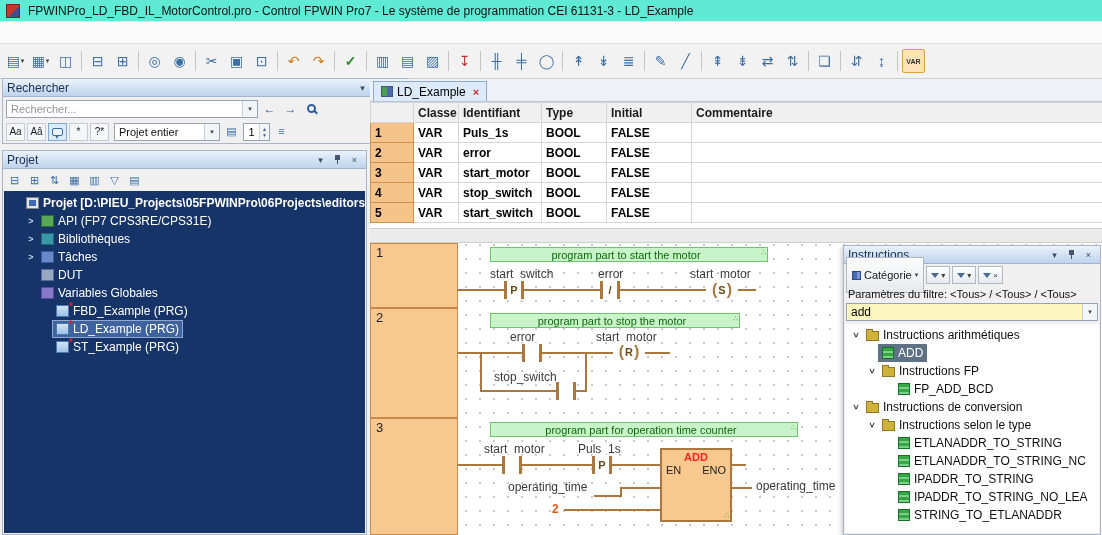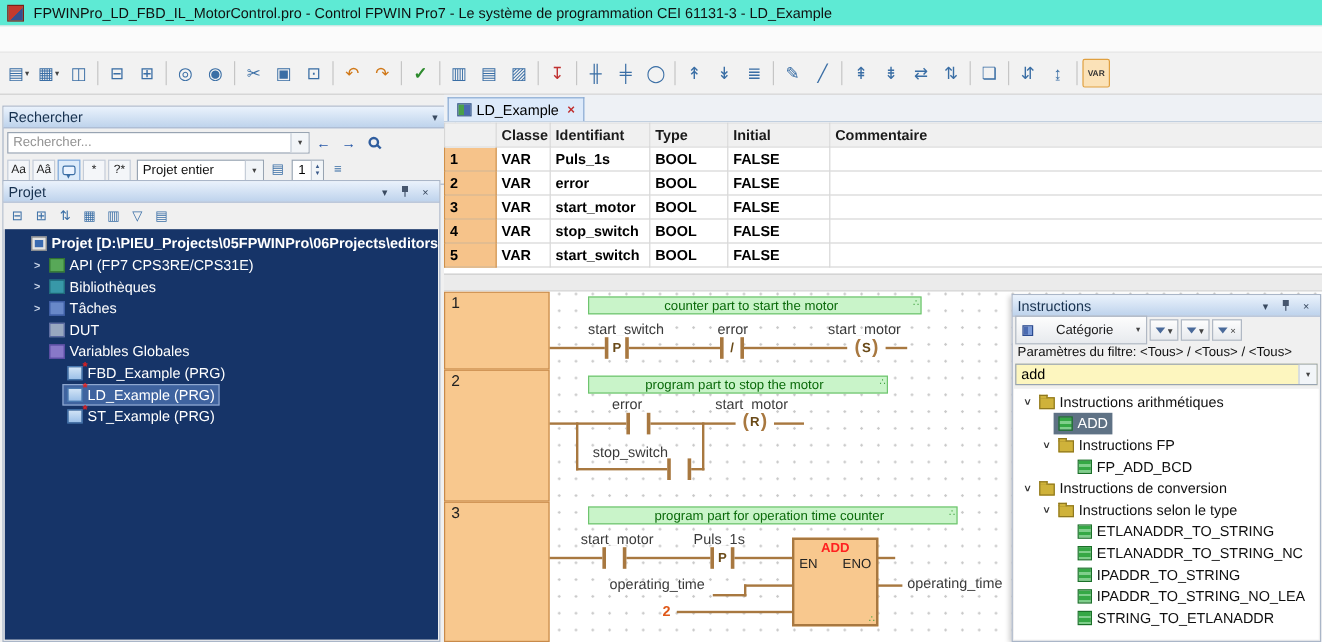--- a/index.html
+++ b/index.html
@@ -30,21 +30,21 @@
 
   
   .dockpanel{position:absolute;border:1px solid #aab6c8;background:#f0f0f0}
   .dockhead{height:18px;background:linear-gradient(#eaf2fc,#bed3ec);border-bottom:1px solid #a2b4cf;display:flex;align-items:center;padding:0 4px;font-size:12px;color:#17314f}
   .dockhead .sp{flex:1}
   .dh-btn{width:15px;height:14px;display:flex;align-items:center;justify-content:center;font-size:9px;color:#3a4a60;margin-left:2px}
   .pin-icon{position:relative;width:9px;height:11px;display:inline-block}
   .pin-icon::before{content:"";position:absolute;left:2px;top:1px;width:5px;height:5px;background:#46566e}
   .pin-icon::after{content:"";position:absolute;left:4px;top:6px;width:1px;height:4px;background:#46566e}
 
-  .search-panel{left:2px;top:88px;width:407px;height:66px}
+  .search-panel{left:2px;top:78px;width:407px;height:66px}
   .srow{display:flex;align-items:center;padding:2px 3px;gap:2px;height:23px}
   .combo{display:flex;align-items:center;background:#fff;border:1px solid #98a4b2;height:18px}
   .combo .cval{flex:1;padding:0 4px;font-size:11px;color:#111;white-space:nowrap}
   .combo .cdd,.ip-search .cdd{width:15px;height:100%;border-left:1px solid #c6ced8;display:flex;align-items:center;justify-content:center;font-size:7px;color:#444;background:#f2f5f8;flex:none}
   .sinput{flex:1;border:none;outline:none;font-family:inherit;font-size:11px;padding:0 4px;min-width:0;background:transparent}
   .sinput::placeholder{color:#939393}
   .sbtn{width:19px;height:18px;display:inline-flex;align-items:center;justify-content:center;font-size:12px;color:#2858a8;border:1px solid transparent;flex:none}
   .sbtn.tg{font-size:10px;color:#222;border:1px solid #c4ccd8;background:#f4f6f9}
   .sbtn.tg.pressed{background:#dcebfa;border-color:#7da7d9}
   .mag-icon{width:9px;height:9px;border:2px solid #2f5d9e;border-radius:50%;position:relative;display:inline-block}
@@ -110,21 +110,21 @@
   .lconst{position:absolute;font-size:12px;color:#e05818;font-weight:bold}
   .fblock{position:absolute;background:#f8c88e;border:2px solid #a87840}
   .fb-title{position:absolute;top:1px;left:0;right:0;text-align:center;color:#ff2020;font-size:11px;font-weight:bold}
   .fb-en{position:absolute;left:4px;top:14px;font-size:11px;color:#222}
   .fb-eno{position:absolute;right:4px;top:14px;font-size:11px;color:#222}
   .fb-handle{position:absolute;right:1px;bottom:0;font-size:8px;color:#3aa03a}
 
   
   .instr-panel{left:843px;top:245px;width:258px;height:290px;z-index:5;box-shadow:-2px 2px 4px rgba(0,0,0,.18)}
   .ip-toolbar{display:flex;align-items:center;height:22px;padding:1px 2px;gap:2px;background:#f0f0f0}
-  .cat-btn{display:flex;align-items:center;gap:19px;border:1px solid #b0b8c4;background:linear-gradient(#fdfdfd,#e7eaee);height:24px;padding:0 5px;font-size:11px;color:#1a1a1a}
+  .cat-btn{display:flex;align-items:center;gap:3px;border:1px solid #b0b8c4;background:linear-gradient(#fdfdfd,#e7eaee);height:36px;padding:0 5px;font-size:11px;color:#1a1a1a}
   .cat-icon{width:9px;height:9px;background:linear-gradient(90deg,#4a6ab0 50%,#7a9ad8 50%);border:1px solid #2a4a90;flex:none}
   .ddm{font-size:7px;color:#444}
   .fbtn{display:flex;align-items:center;border:1px solid #b0b8c4;background:linear-gradient(#fdfdfd,#e7eaee);height:18px;padding:0 4px;gap:2px;font-size:8px;color:#444}
   .funnel{width:0;height:0;border-left:4px solid transparent;border-right:4px solid transparent;border-top:5px solid #4a6a9a;display:inline-block}
   .filter-summary{font-size:11px;padding:2px 4px;color:#101010;white-space:nowrap;overflow:hidden;height:16px}
   .ip-search{display:flex;margin:1px 2px;border:1px solid #98a4b2;height:18px;background:#fdf6bf;align-items:stretch}
   .ip-search input{flex:1;border:none;outline:none;background:transparent;font-size:12px;padding:0 4px;font-family:inherit;min-width:0}
   .itree{position:absolute;left:1px;right:1px;top:78px;bottom:1px;background:#fff;overflow:hidden;padding-top:2px}
   .itree-row{display:flex;align-items:center;height:18px;font-size:12px;color:#101010;padding-left:calc(5px + var(--lvl,0)*16px);white-space:nowrap}
   .itree-row .chev{color:#333}
@@ -497,21 +497,21 @@
   </table>
 </div>
 
 <div class="splitter"></div>
 
 <div class="ladder">
 
   <div class="rung" style="height:65px">
     <div class="rung-num">1</div>
     <div class="lcomment" style="left:120px;top:4px;width:278px">
-      <span>counter part to start the motor</span>
+      <span>program part to start the motor</span>
       <span class="lhandle">∴</span>
     </div>
     <div class="hwire" style="left:88px;top:46px;width:298px"></div>
     <div class="llbl" style="left:120px;top:24px">start_switch</div>
     <div class="contact" style="left:134px;top:37px">
         <span class="csym">P</span>
       </div>
     <div class="llbl" style="left:228px;top:24px">error</div>
     <div class="contact" style="left:230px;top:37px">
         <span class="csym">/</span>

